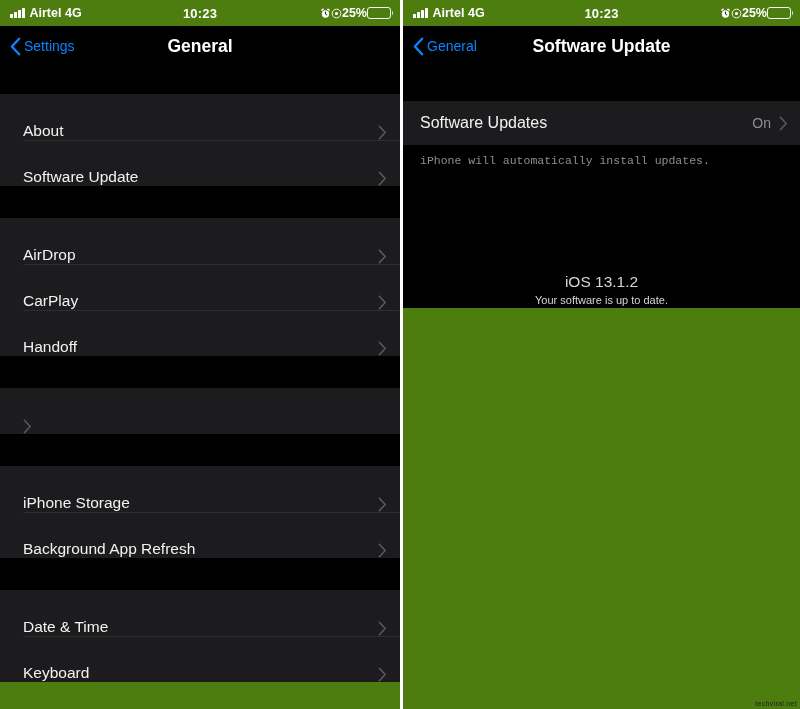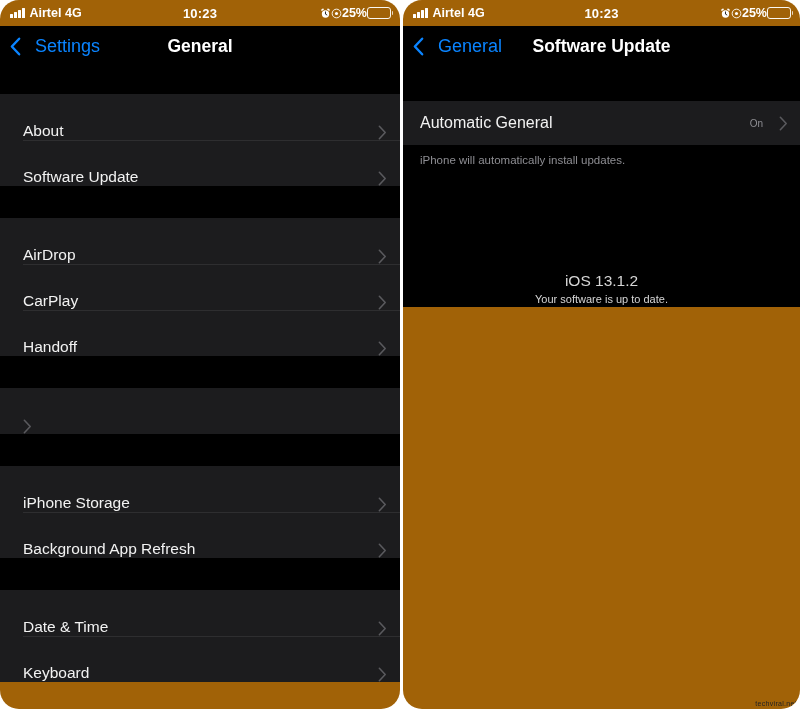--- a/index.html
+++ b/index.html
@@ -13,25 +13,24 @@
     font-family: "Liberation Sans", sans-serif;
     overflow: hidden;
   }
   .screens {
     display: flex;
     width: 800px;
     height: 709px;
     background: #ffffff;
   }
   .phone {
-    background: #a16207;
+    background: #4d7c0f;
     height: 709px;
     position: relative;
     overflow: hidden;
-    border-radius: 19px;
   }
   .phone.left  { width: 400px; }
   .phone.right { width: 397px; margin-left: 3px; }
 
   
   .statusbar {
     height: 26px;
     display: flex;
     align-items: center;
     color: #ffffff;
@@ -111,23 +110,23 @@
   .navbar {
     height: 40px;
     position: relative;
     display: flex;
     align-items: center;
     background: #000000;
   }
   .back-btn {
     display: flex;
     align-items: center;
-    gap: 14px;
+    gap: 3px;
     color: #0a84ff;
-    font-size: 18px;
+    font-size: 14px;
     padding-left: 10px;
     cursor: pointer;
     z-index: 2;
   }
   .back-chevron {
     display: block;
     margin-top: 1px;
   }
   .nav-title {
     position: absolute;
@@ -160,22 +159,22 @@
     background: #2e2e30;
   }
   .row-label {
     color: #f2f2f2;
     font-size: 15.5px;
     flex: 1 1 auto;
     white-space: nowrap;
   }
   .row-value {
     color: #8e8e93;
-    font-size: 10px;
-    margin-right: 16px;
+    font-size: 14px;
+    margin-right: 8px;
   }
   .disclosure {
     flex: 0 0 auto;
     opacity: 0.55;
   }
 
   
   .su-row {
     height: 44px;
     background: #1c1c1e;
@@ -188,20 +187,21 @@
   .su-label {
     color: #f2f2f2;
     font-size: 16px;
     flex: 1 1 auto;
   }
   .su-footer {
     color: #8e8e93;
     font-size: 11.5px;
     padding: 9px 17px 0 17px;
     background: #000000;
+    font-family: Liberation Mono, monospace;
   }
   .su-body {
     background: #000000;
     text-align: center;
     padding-top: 105px;
   }
   .su-version {
     color: #d6d6d6;
     font-size: 15.5px;
     line-height: 1.35;
@@ -392,21 +392,21 @@
         </svg>
         <span>General</span>
       </div>
       <div class="nav-title">Software Update</div>
     </div>
 
     <div>
       <div class="gap" style="height:35px"></div>
 
       <div class="su-row">
-        <span class="su-label">Automatic General</span>
+        <span class="su-label">Software Updates</span>
         <span class="row-value">On</span>
         <svg class="disclosure" width="9" height="15" viewBox="0 0 10 16">
           <path d="M1.5 1L8 8l-6.5 7" stroke="#8e8e93" stroke-width="1.7" fill="none" stroke-linecap="round" stroke-linejoin="round"></path>
         </svg>
       </div>
 
       <div class="su-footer">iPhone will automatically install updates.</div>
 
       <div class="su-body">
         <div class="su-version">iOS 13.1.2</div>

